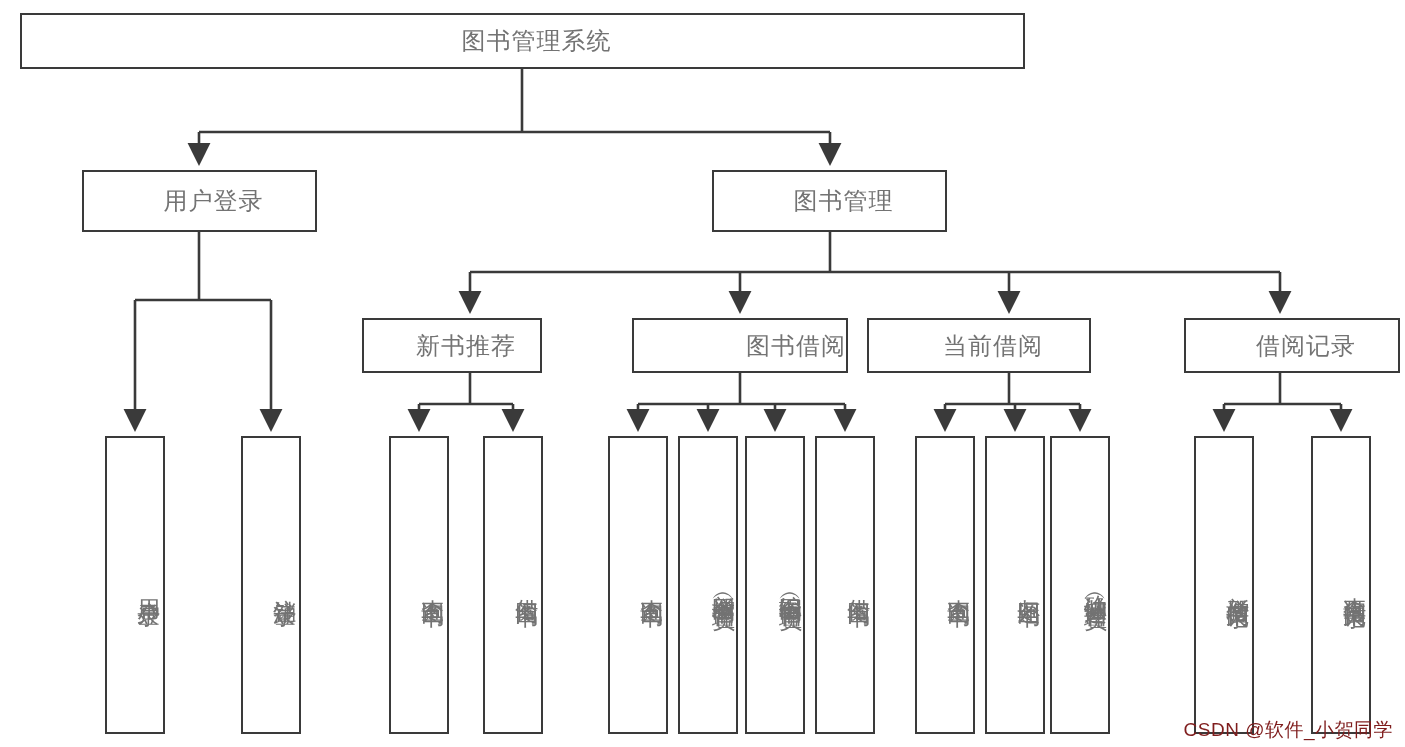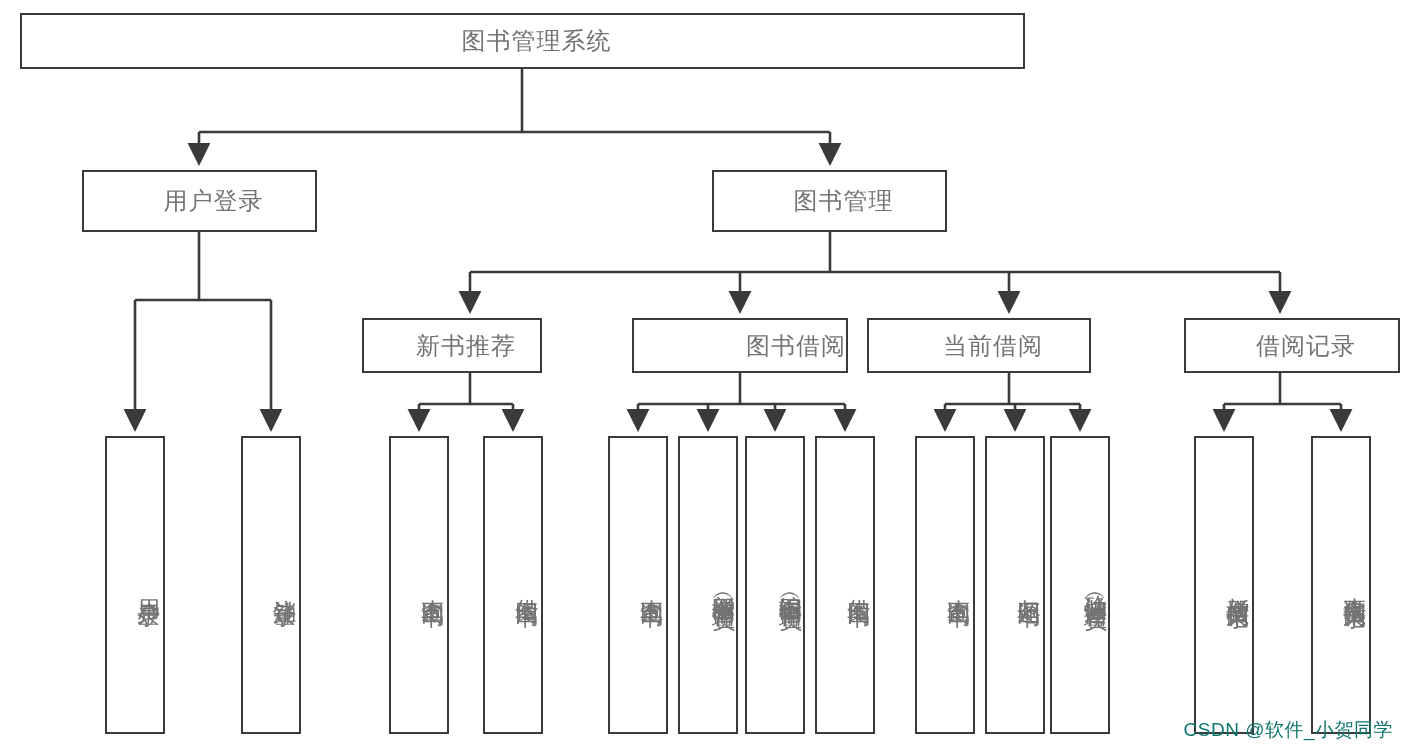--- a/index.html
+++ b/index.html
@@ -62,21 +62,21 @@
   }
   .node.v.mid {
     align-items: center;
     padding-top: 0;
   }
   #watermark {
     position: absolute;
     right: 12px;
     bottom: 4px;
     font-size: 19px;
-    color: #0f766e;
+    color: #7f1d1d;
     letter-spacing: 0.5px;
     white-space: nowrap;
     font-family: "Liberation Sans", "DejaVu Sans", sans-serif;
   }
 </style>
 </head>
 <body>
 
 <div id="canvas">
 

